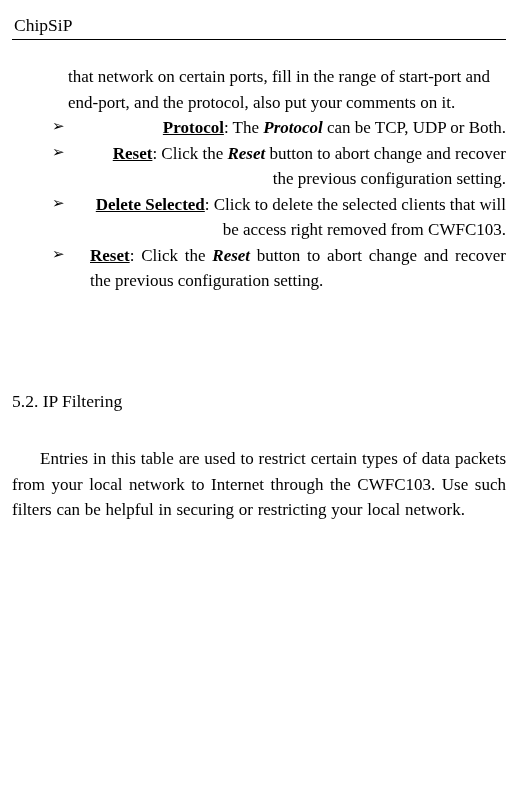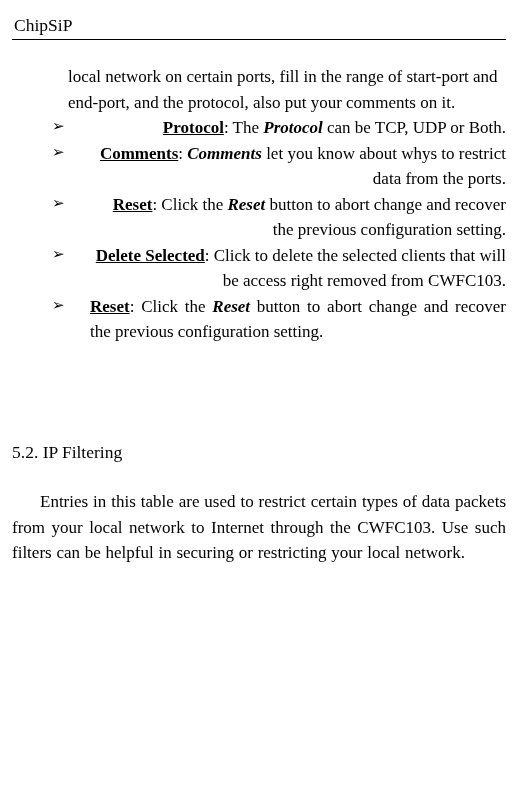--- a/index.html
+++ b/index.html
@@ -59,48 +59,45 @@
     font-size: 15px;
     color: #000;
   }
   b { font-weight: bold; }
   .bi { font-weight: bold; font-style: italic; }
   .u { text-decoration: underline; }
   .section-heading {
     margin-top: 94px;
     font-size: 17.5px;
     padding-left: 0px;
-    margin-bottom: 24px;
+    margin-bottom: 32px;
   }
   .section-body {
     text-align: justify;
     text-indent: 28px;
     padding-left: 0px;
     padding-right: 0px;
     word-spacing: 0.5px;
   }
 </style>
 </head>
 <body>
 
 <div class="page">
   <div class="header-row">
     <span>ChipSiP</span>
   </div>
   <div class="header-rule"></div>
 
   <div class="content-block">
-    <div class="intro">local network on certain ports, fill in the range of start-port and end-port, and the protocol, also put your comments on it.</div>
+    <div class="intro">that network on certain ports, fill in the range of start-port and end-port, and the protocol, also put your comments on it.</div>
 
     <ul class="bullets">
       <li>
         <b><span class="u">Protocol</span></b><span>: The </span><span class="bi">Protocol</span><span> can be TCP, UDP or Both.</span>
-      </li>
-      <li>
-        <b><span class="u">Comments</span></b><span>: </span><span class="bi">Comments</span><span> let you know about whys to restrict data from the ports.</span>
       </li>
       <li>
         <b><span class="u">Reset</span></b><span>: Click the </span><span class="bi">Reset</span><span> button to abort change and recover the previous configuration setting.</span>
       </li>
       <li>
         <b><span class="u">Delete Selected</span></b><span>: Click to delete the selected clients that will be access right removed from CWFC103.</span>
       </li>
       <li class="justify">
         <b><span class="u">Reset</span></b><span>: Click the </span><span class="bi">Reset</span><span> button to abort change and recover the previous configuration setting.</span>
       </li>

